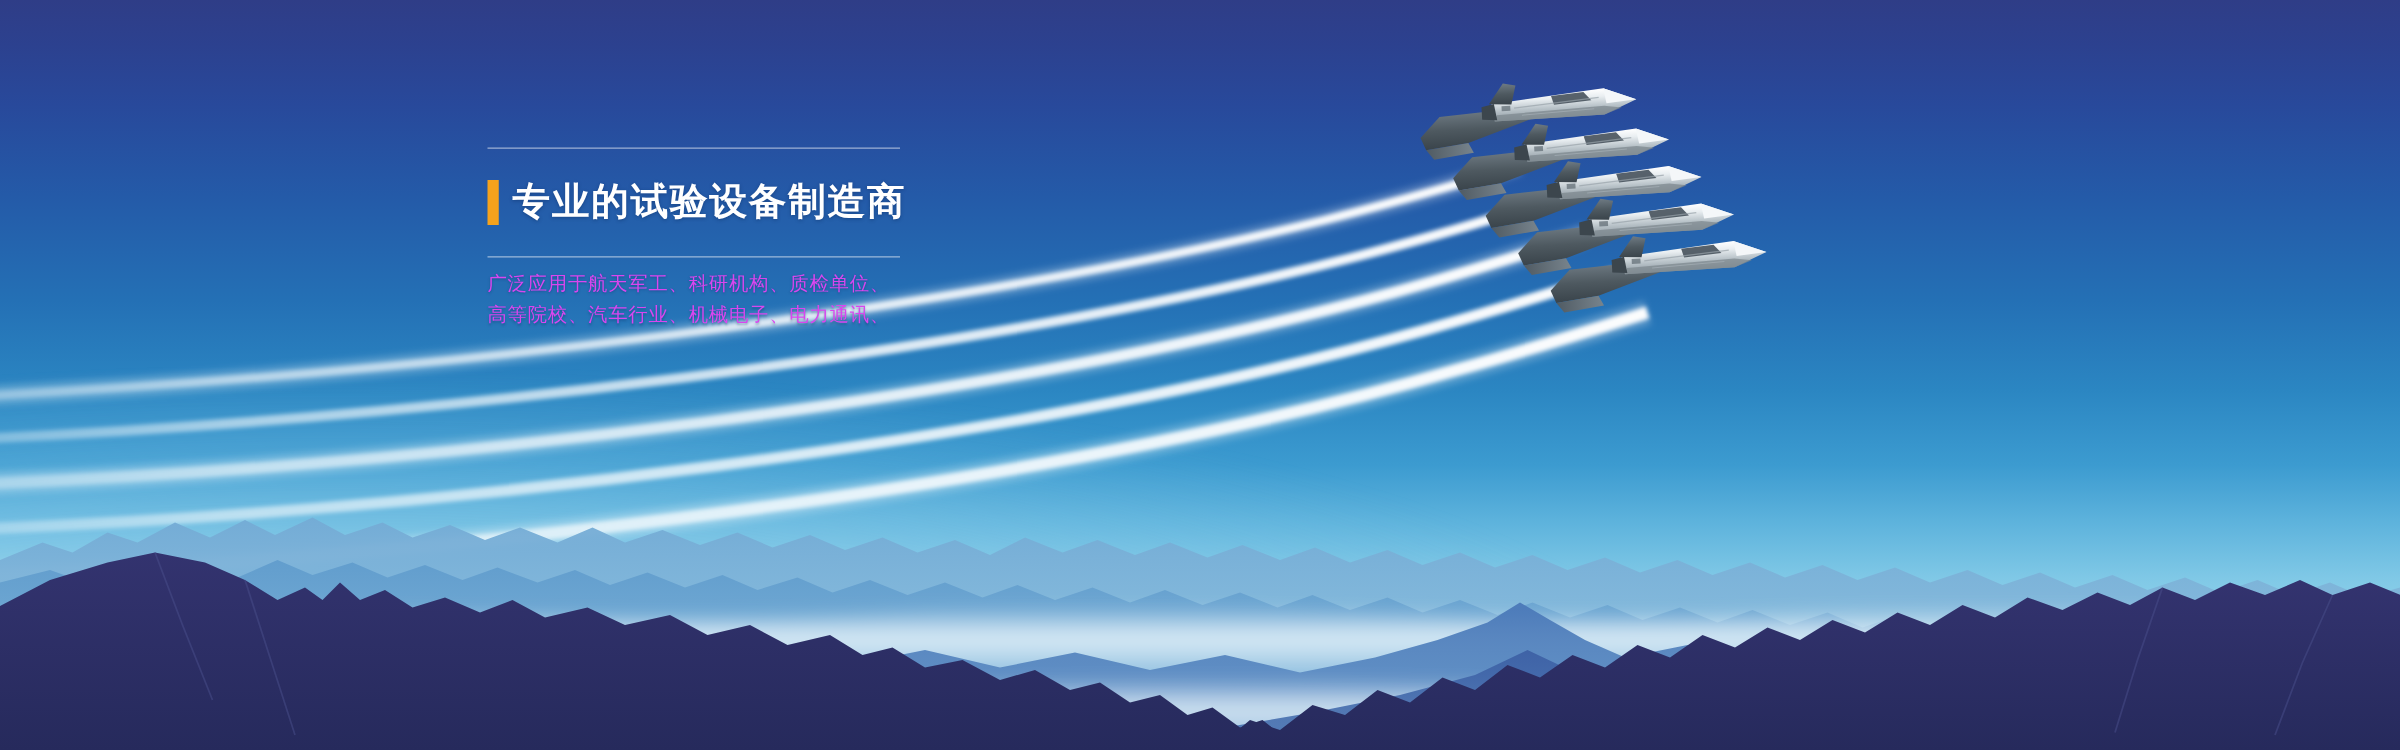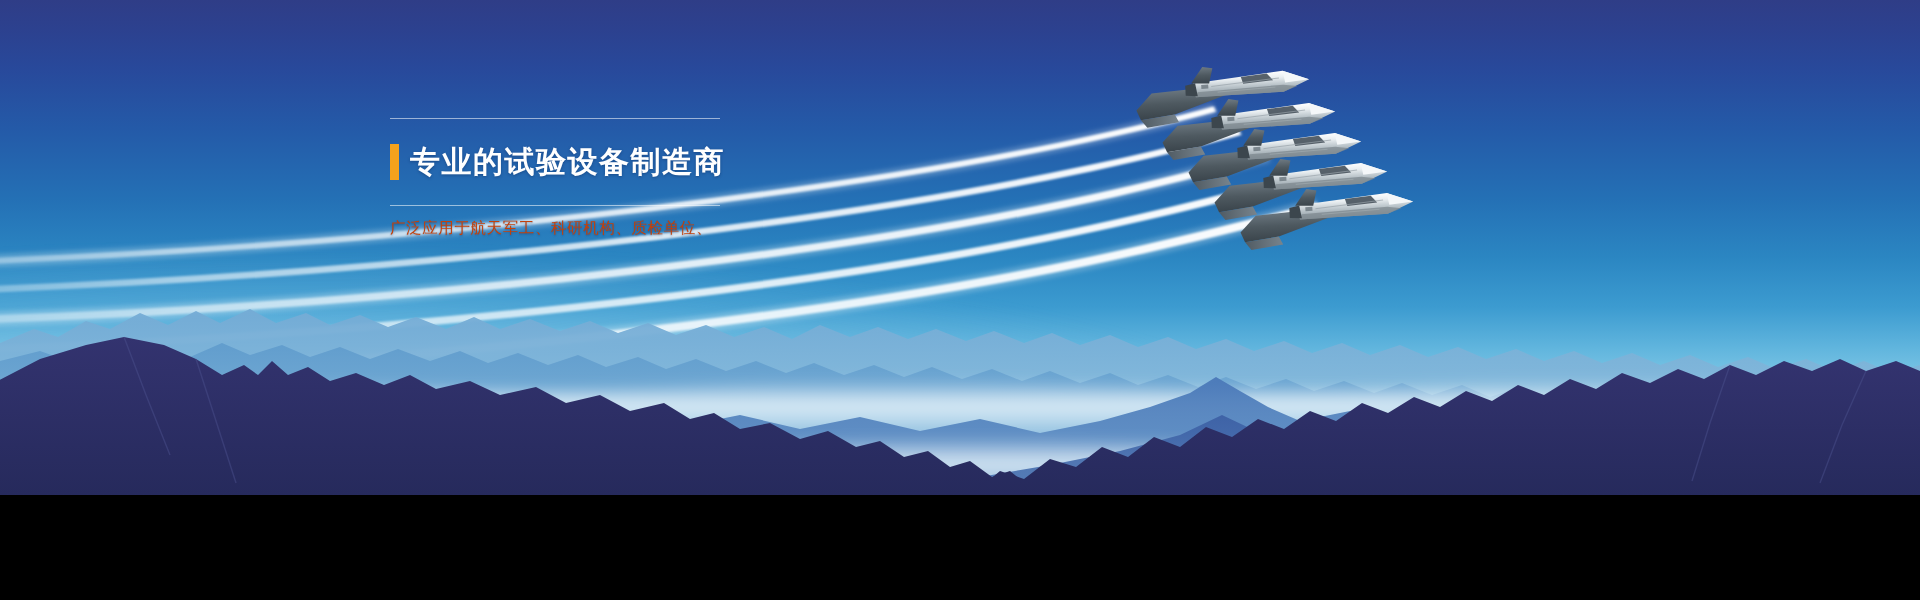--- a/index.html
+++ b/index.html
@@ -2,21 +2,21 @@
 <html><head>
 <meta charset="utf-8">
 <title>Banner</title>
 <style>
   html,body{margin:0;padding:0;background:#000;}
   *{box-sizing:border-box;}
 
   .banner{
     position:relative;
     width:1920px;
-    height:495px;
+    height:600px;
     overflow:hidden;
     font-family:"Liberation Sans","DejaVu Sans",sans-serif;
   }
 
   
   .sky{
     position:absolute; inset:0;
     background:linear-gradient(to bottom,
       #2f3d87 0%,
       #2c418f 6%,
@@ -77,21 +77,21 @@
   .headline{
     color:#ffffff;
     font-size:30px;
     line-height:1.08;
     letter-spacing:1.5px;
     white-space:nowrap;
     text-shadow:0 1px 3px rgba(10,40,90,.45);
   }
   .sub{
     padding-top:9px;
-    color:#c2410c;
+    color:#d946ef;
     font-size:15.5px;
     line-height:1.62;
     letter-spacing:.6px;
     text-shadow:0 1px 2px rgba(10,40,90,.4);
     font-family:Liberation Serif, serif;
   }
   .sub div{white-space:nowrap;}
 </style>
 </head>
 <body>
@@ -283,16 +283,17 @@
 
   <div class="copy">
     <div class="rule top"></div>
     <div class="headline-row">
       <span class="accent-bar"></span>
       <h1 class="headline">专业的试验设备制造商</h1>
     </div>
     <div class="rule bottom"></div>
     <div class="sub">
       <div>广泛应用于航天军工、科研机构、质检单位、</div>
+      <div>高等院校、汽车行业、机械电子、电力通讯、</div>
     </div>
   </div>
 
 </div>
 
 </body></html>

